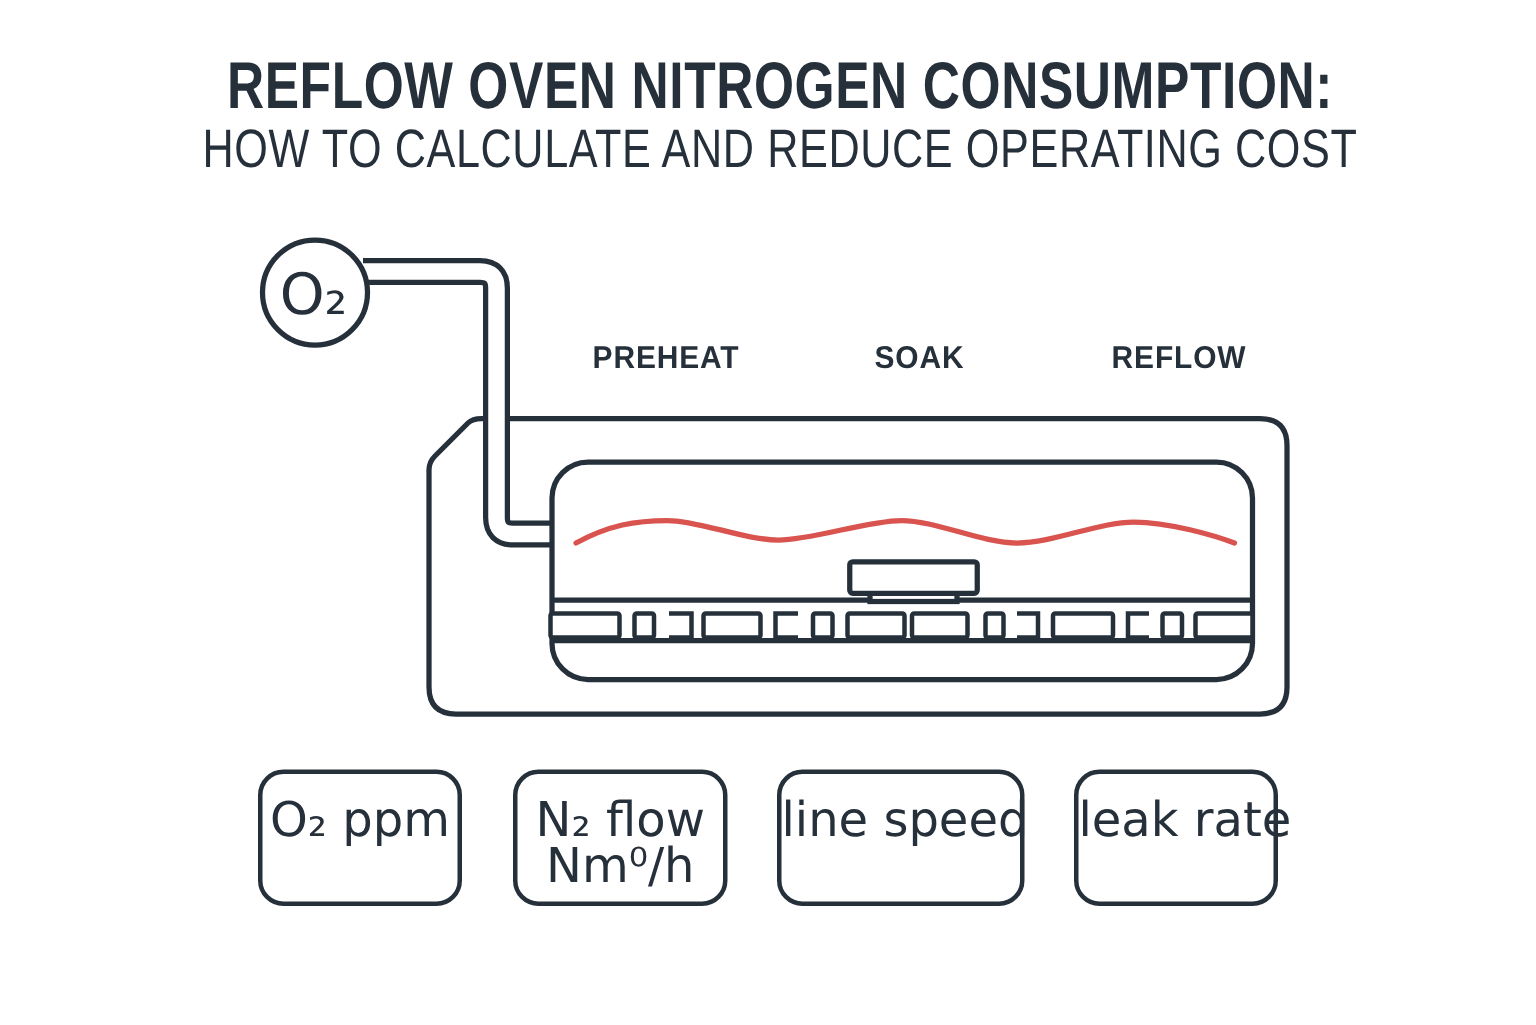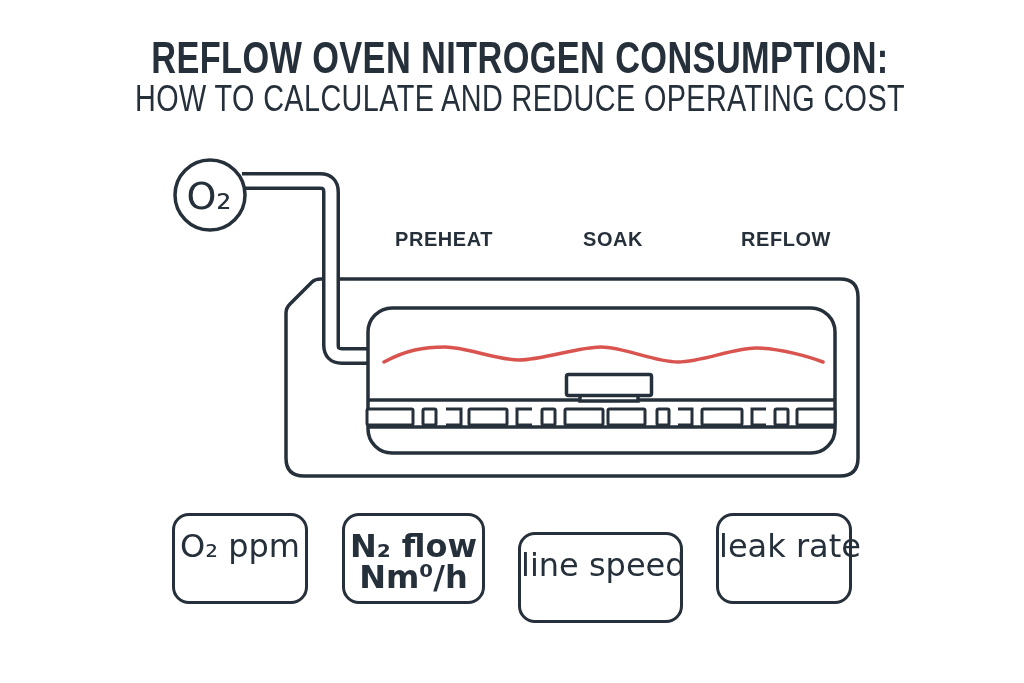--- a/index.html
+++ b/index.html
@@ -81,22 +81,22 @@
     border-radius: 17px;
     background: #ffffff;
     text-align: center;
     padding-top: 15px;
     font-family: "DejaVu Sans", sans-serif;
     font-size: 32px;
     line-height: 31px;
     color: var(--ink);
   }
   .box-1 { left: 172px; top: 513px; width: 136px; }
-  .box-2 { left: 342px; top: 513px; width: 143px; font-weight: bold; }
-  .box-3 { left: 518px; top: 513px; width: 165px; margin-top: 19px; }
+  .box-2 { left: 342px; top: 513px; width: 143px; }
+  .box-3 { left: 518px; top: 513px; width: 165px; }
   .box-4 { left: 716px; top: 513px; width: 136px; }
   .param-line { display: block; white-space: nowrap; }
 </style>
 </head>
 <body>
 
 <div class="canvas">
 
   <div class="title-line1">REFLOW OVEN NITROGEN CONSUMPTION:</div>
   <div class="title-line2">HOW TO CALCULATE AND REDUCE OPERATING COST</div>

